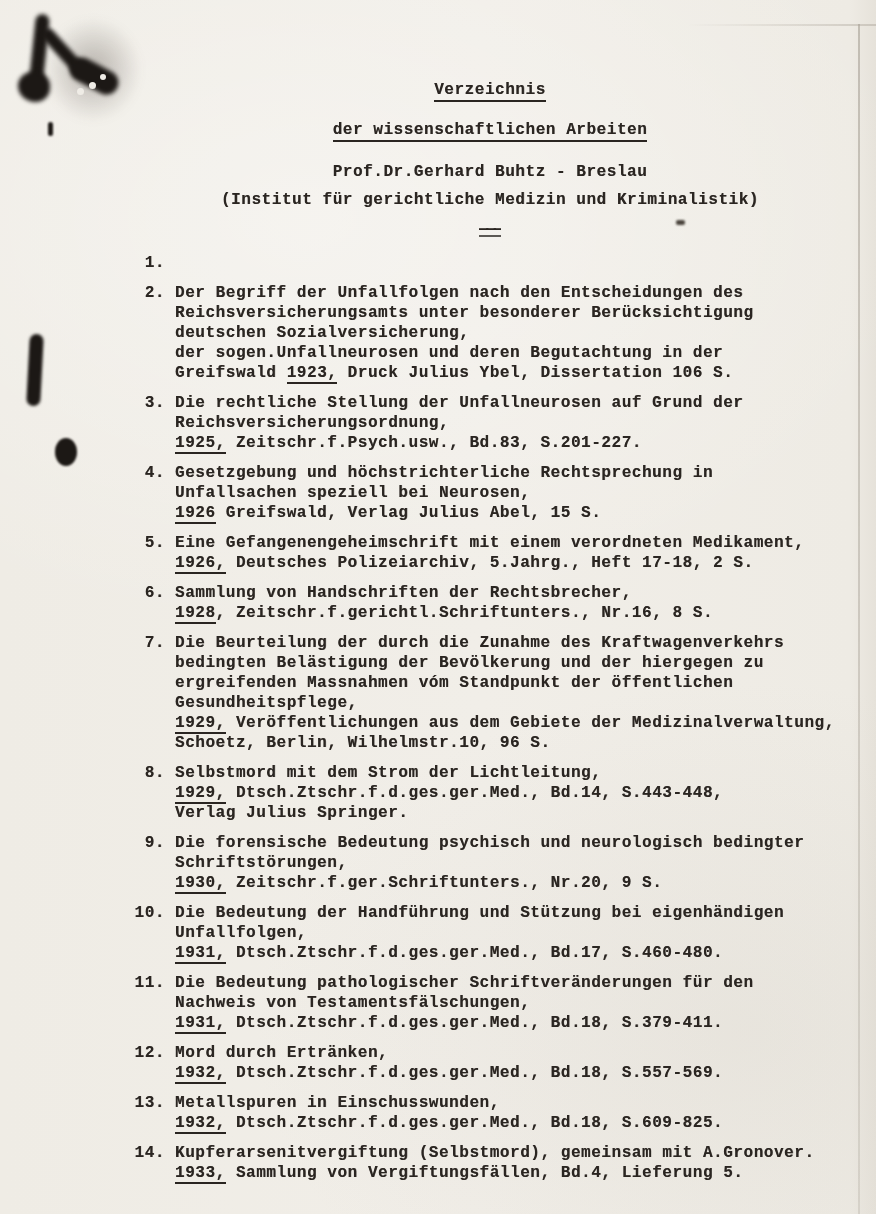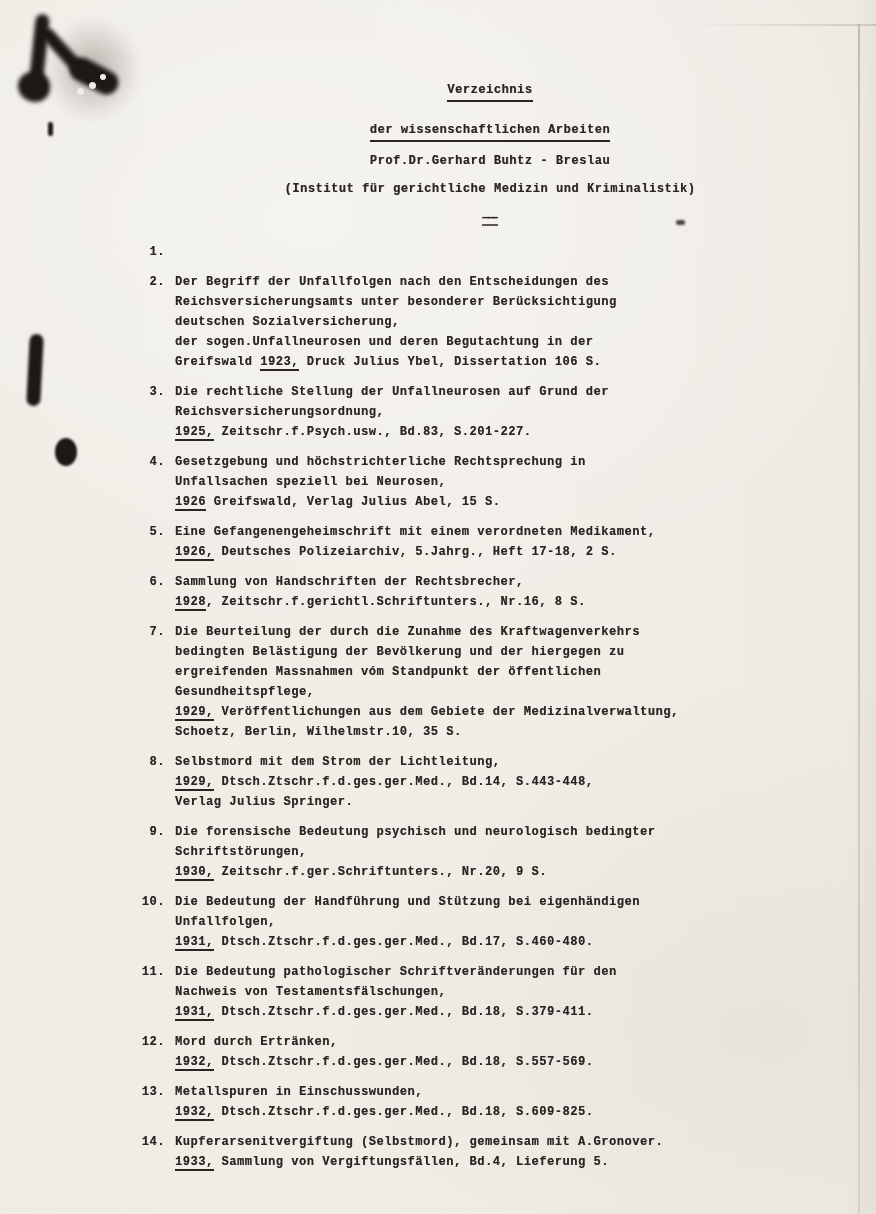--- a/index.html
+++ b/index.html
@@ -11,35 +11,35 @@
     position:relative;
   }
   .page{
     position:absolute;inset:0;
     background:
       radial-gradient(900px 600px at 35% 18%, rgba(255,255,255,0.35), rgba(255,255,255,0) 70%),
       radial-gradient(700px 500px at 85% 85%, rgba(210,205,196,0.25), rgba(255,255,255,0) 70%),
       linear-gradient(90deg, #efece5 0%, #f1eee8 55%, #eeebe4 97%, #e6e2da 100%);
     color:#2a2521;
     font-weight:700;
-    font-size:12px;
+    font-size:16px;
     letter-spacing:0.55px;
     line-height:20px;
     text-shadow:0.3px 0.4px 0.6px rgba(42,37,33,0.55);
   }
   .content{ padding:80px 21px 0 125px; }
   .hdr{ text-align:center; }
   .hdr-line{ margin:0; }
   .t-underline{
     display:inline-block;
     border-bottom:2.5px solid currentColor;
     padding-bottom:0px;
   }
   .hdr-title2{ margin-top:18px; }
-  .hdr-author{ margin-top:9px; }
+  .hdr-author{ margin-top:20px; }
   .hdr-inst{ margin-top:8px; }
   .sep-wrap{ text-align:center; margin-top:13px; height:20px; }
   .sep{
     display:inline-block;
     letter-spacing:-2px;
     border-bottom:2px solid rgba(42,37,33,0.75);
     line-height:12px;
     height:12px;
     overflow:hidden;
   }
@@ -157,21 +157,21 @@
           </div>
         </div>
         <div class="pub-item">
           <div class="pub-num">7.</div>
           <div class="pub-body">
             <div class="pub-line"><span>Die Beurteilung der durch die Zunahme des Kraftwagenverkehrs</span></div>
             <div class="pub-line"><span>bedingten Belästigung der Bevölkerung und der hiergegen zu</span></div>
             <div class="pub-line"><span>ergreifenden Massnahmen vóm Standpunkt der öffentlichen</span></div>
             <div class="pub-line"><span>Gesundheitspflege,</span></div>
             <div class="pub-line"><span class="u">1929,</span><span> Veröffentlichungen aus dem Gebiete der Medizinalverwaltung,</span></div>
-            <div class="pub-line"><span>Schoetz, Berlin, Wilhelmstr.10, 35 S.</span></div>
+            <div class="pub-line"><span>Schoetz, Berlin, Wilhelmstr.10, 96 S.</span></div>
           </div>
         </div>
         <div class="pub-item">
           <div class="pub-num">8.</div>
           <div class="pub-body">
             <div class="pub-line"><span>Selbstmord mit dem Strom der Lichtleitung,</span></div>
             <div class="pub-line"><span class="u">1929,</span><span> Dtsch.Ztschr.f.d.ges.ger.Med., Bd.14, S.443-448,</span></div>
             <div class="pub-line"><span>Verlag Julius Springer.</span></div>
           </div>
         </div>

